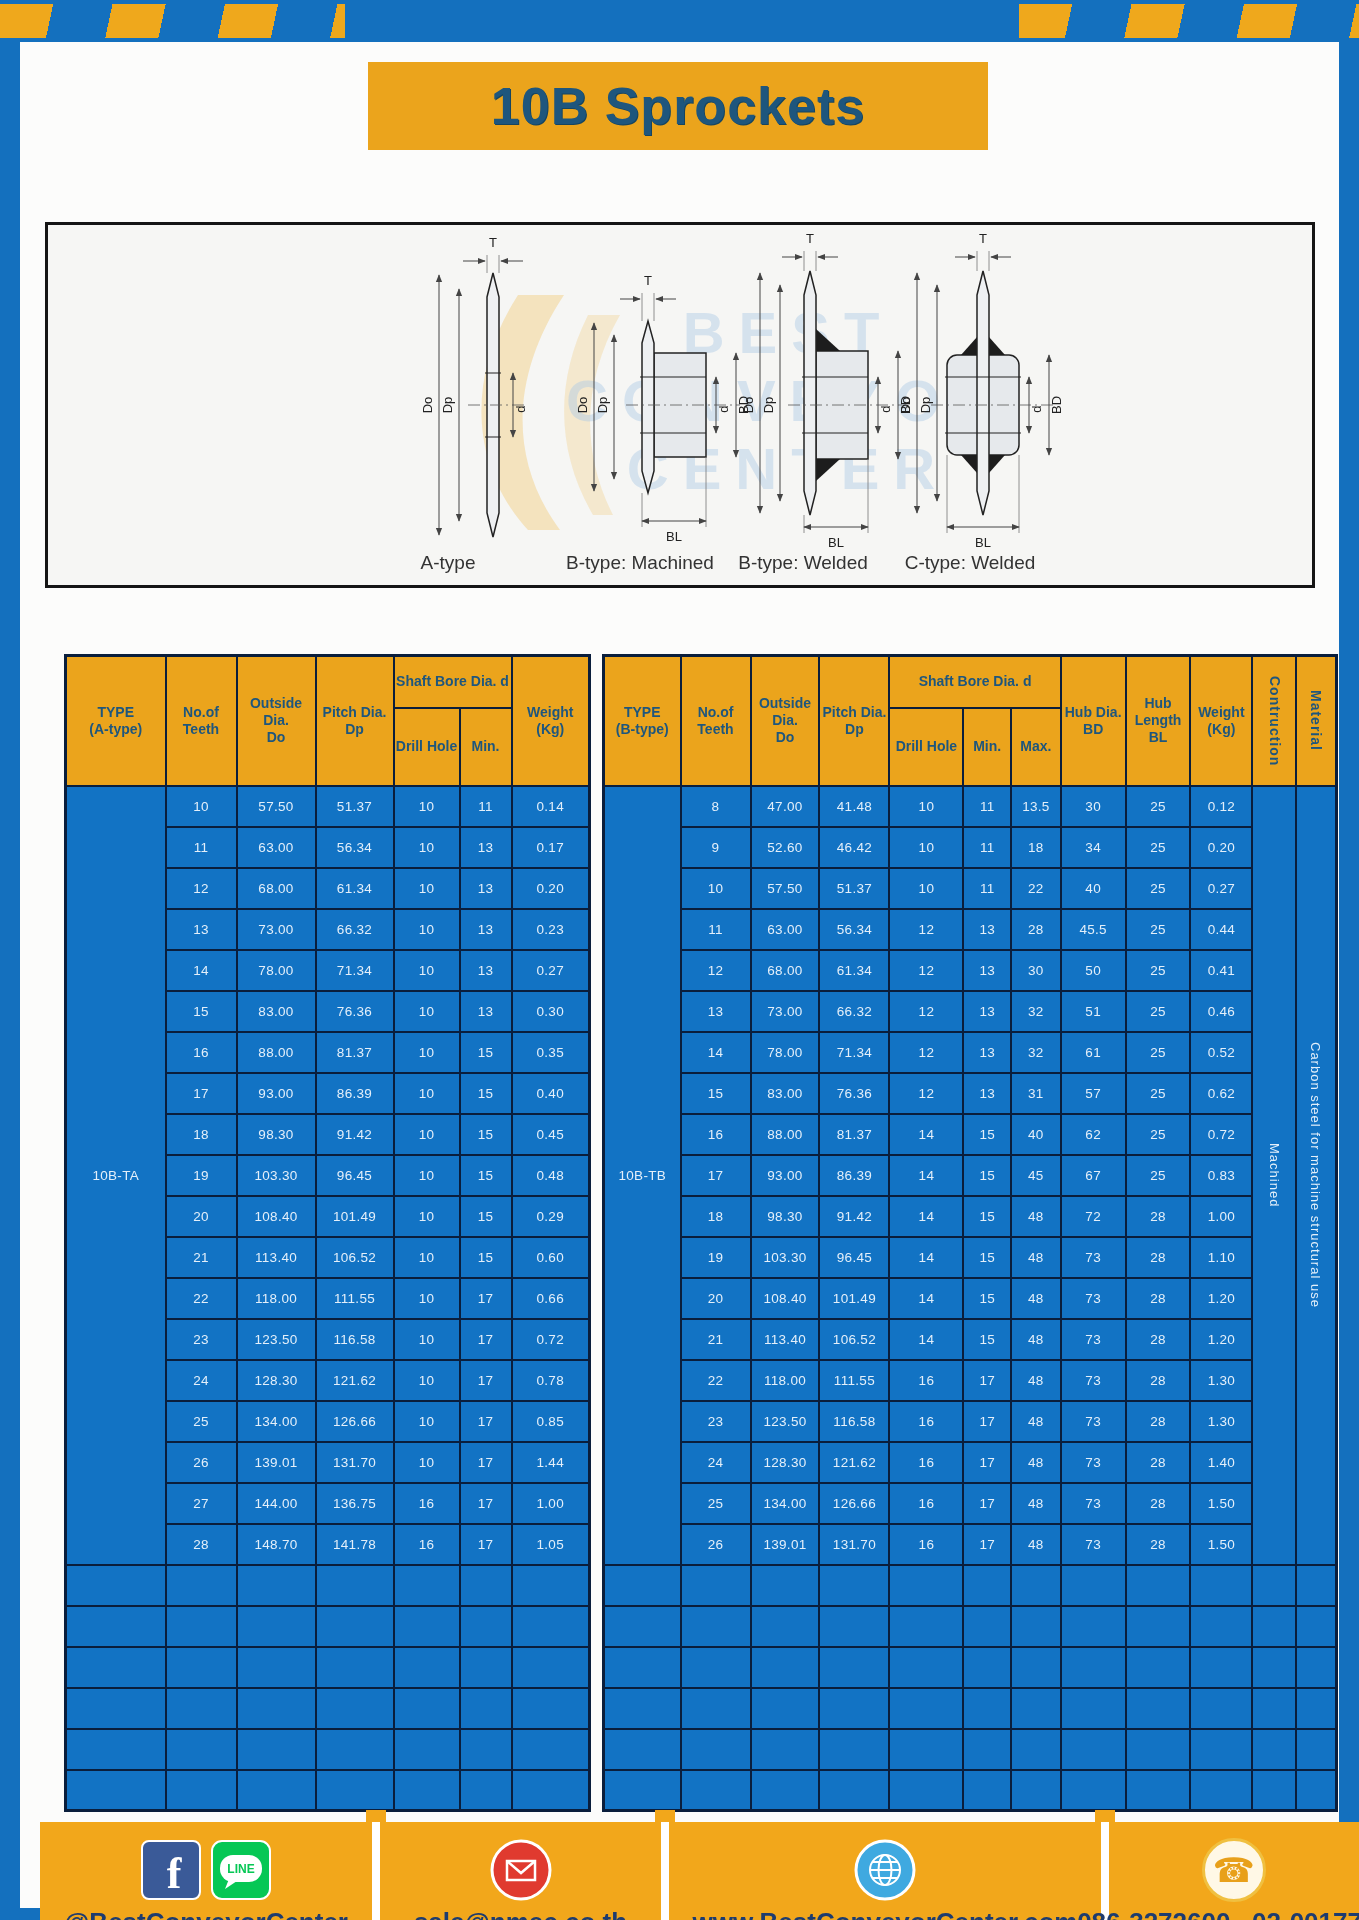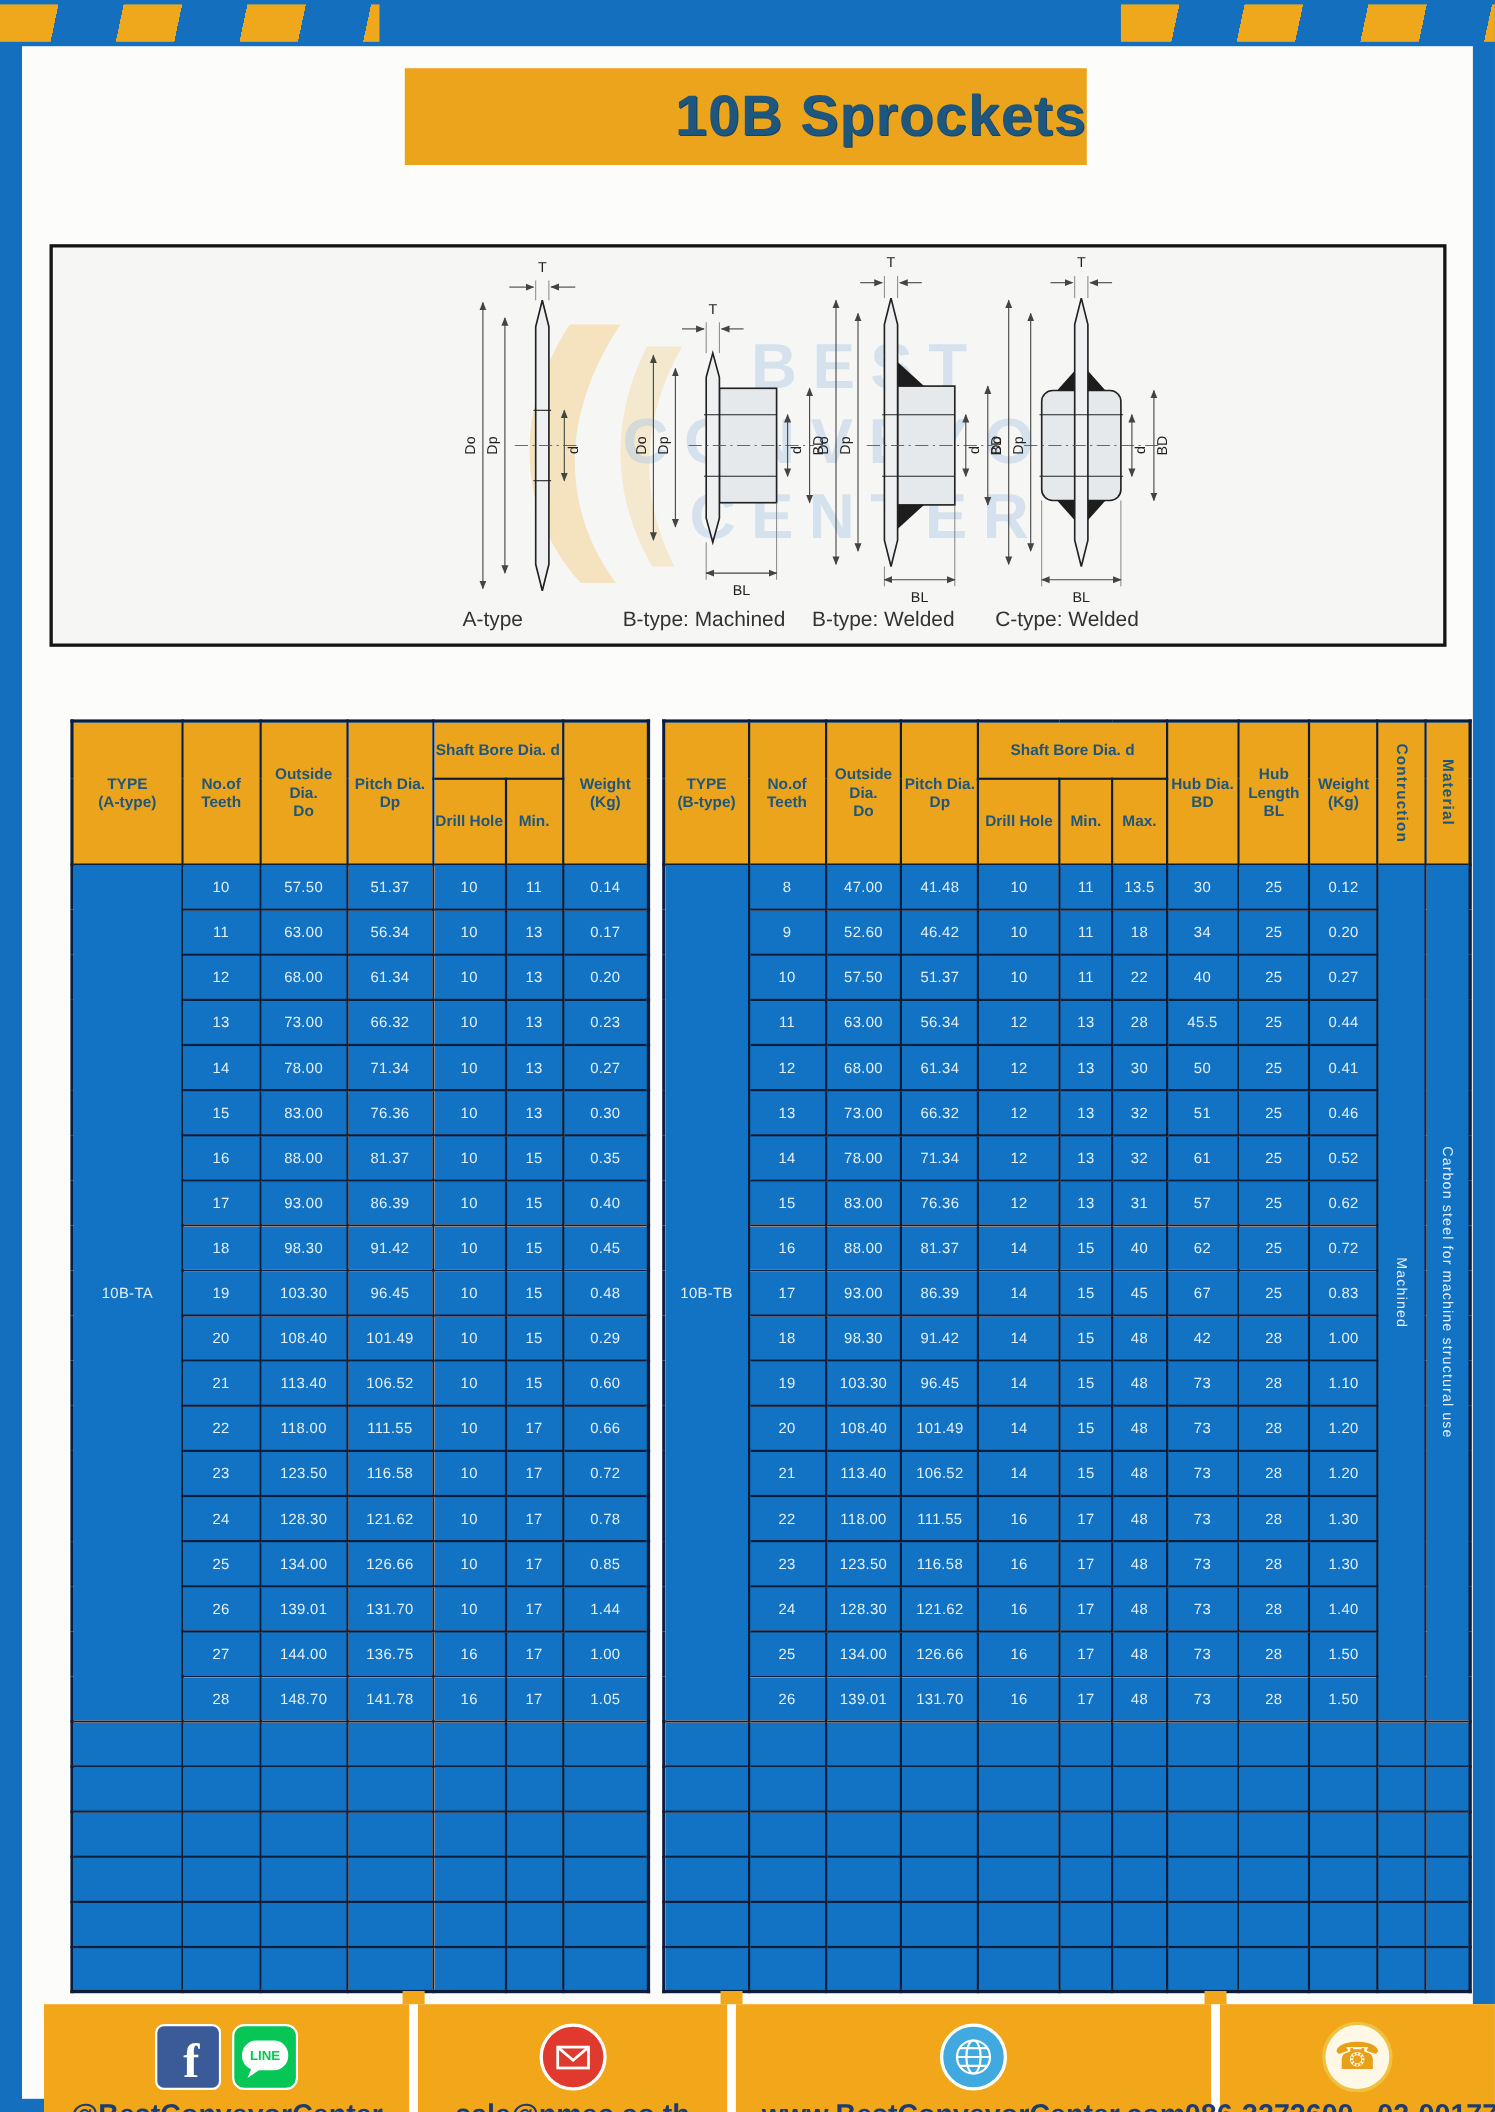--- a/index.html
+++ b/index.html
@@ -9,21 +9,21 @@
   
   .hazard-band{position:absolute;left:0;top:0;width:1359px;height:42px;background:#1470BE;}
   .stripes{position:absolute;top:4px;height:34px;}
   .stripes-left{left:0;width:345px;background:repeating-linear-gradient(102deg,#EFA81C 0 52px,#1470BE 52px 110px);}
   .stripes-right{right:0;width:340px;background:repeating-linear-gradient(102deg,#EFA81C 0 52px,#1470BE 52px 110px);}
 
   
   .sheet{position:absolute;left:20px;top:42px;width:1319px;height:1866px;background:#FCFCFB;}
 
   
-  .title-banner{position:absolute;left:348px;top:20px;width:620px;height:88px;background:#EBA41C;display:flex;align-items:center;justify-content:flex-end;}
+  .title-banner{position:absolute;left:348px;top:20px;width:620px;height:88px;background:#EBA41C;display:flex;align-items:center;justify-content:center;}
   .page-title{font-size:52px;font-weight:bold;color:#1E567D;letter-spacing:1px;text-shadow:1px 1px 0 #17455F;}
 
   
   .diagram-panel{position:absolute;left:25px;top:180px;width:1264px;height:360px;background:#F6F6F4;border:3px solid #151515;}
   .spec-block{position:absolute;left:26px;top:32px;}
   .spec-line{font-size:19px;font-weight:bold;color:#235C80;line-height:28px;white-space:pre;}
   .diagram-svg{position:absolute;left:0;top:0;width:1264px;height:360px;}
 
   
   .spec-table{position:absolute;border-collapse:collapse;table-layout:fixed;border:3px solid #0A1E3C;}
@@ -622,21 +622,21 @@
             <td>25</td>
             <td>0.83</td>
           </tr>
           <tr>
             <td>18</td>
             <td>98.30</td>
             <td>91.42</td>
             <td>14</td>
             <td>15</td>
             <td>48</td>
-            <td>42</td>
+            <td>72</td>
             <td>28</td>
             <td>1.00</td>
           </tr>
           <tr>
             <td>19</td>
             <td>103.30</td>
             <td>96.45</td>
             <td>14</td>
             <td>15</td>
             <td>48</td>

